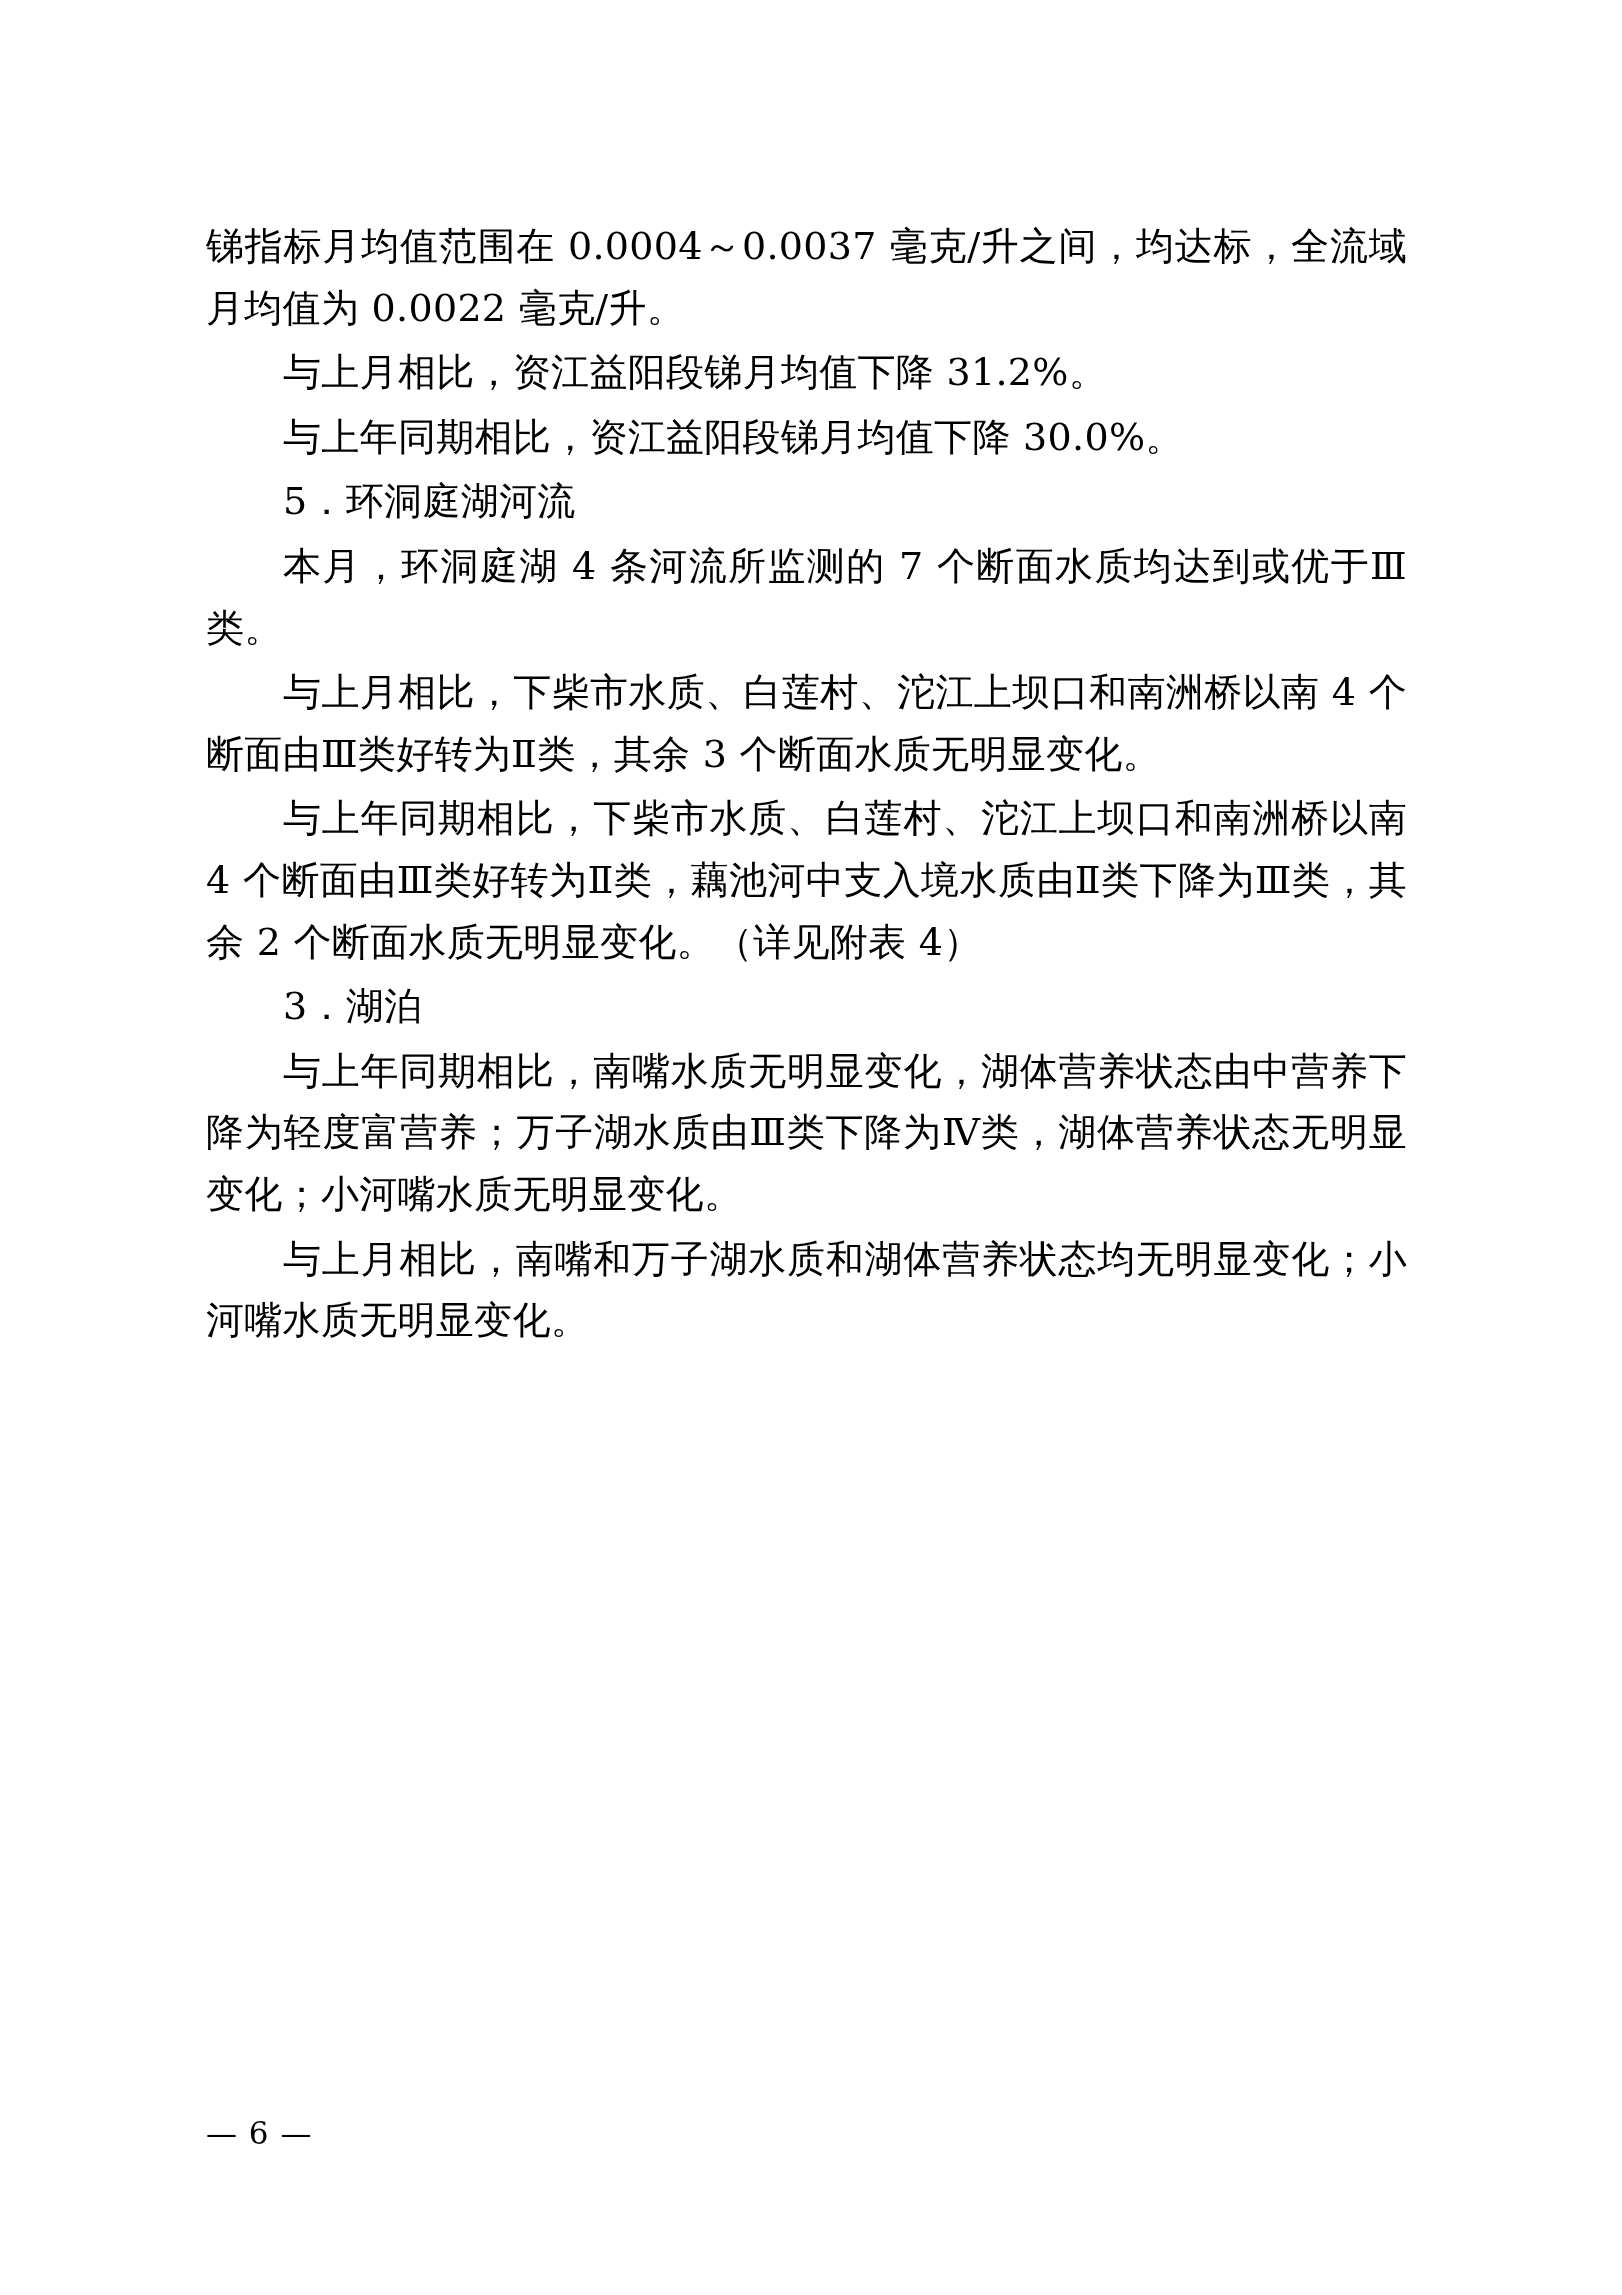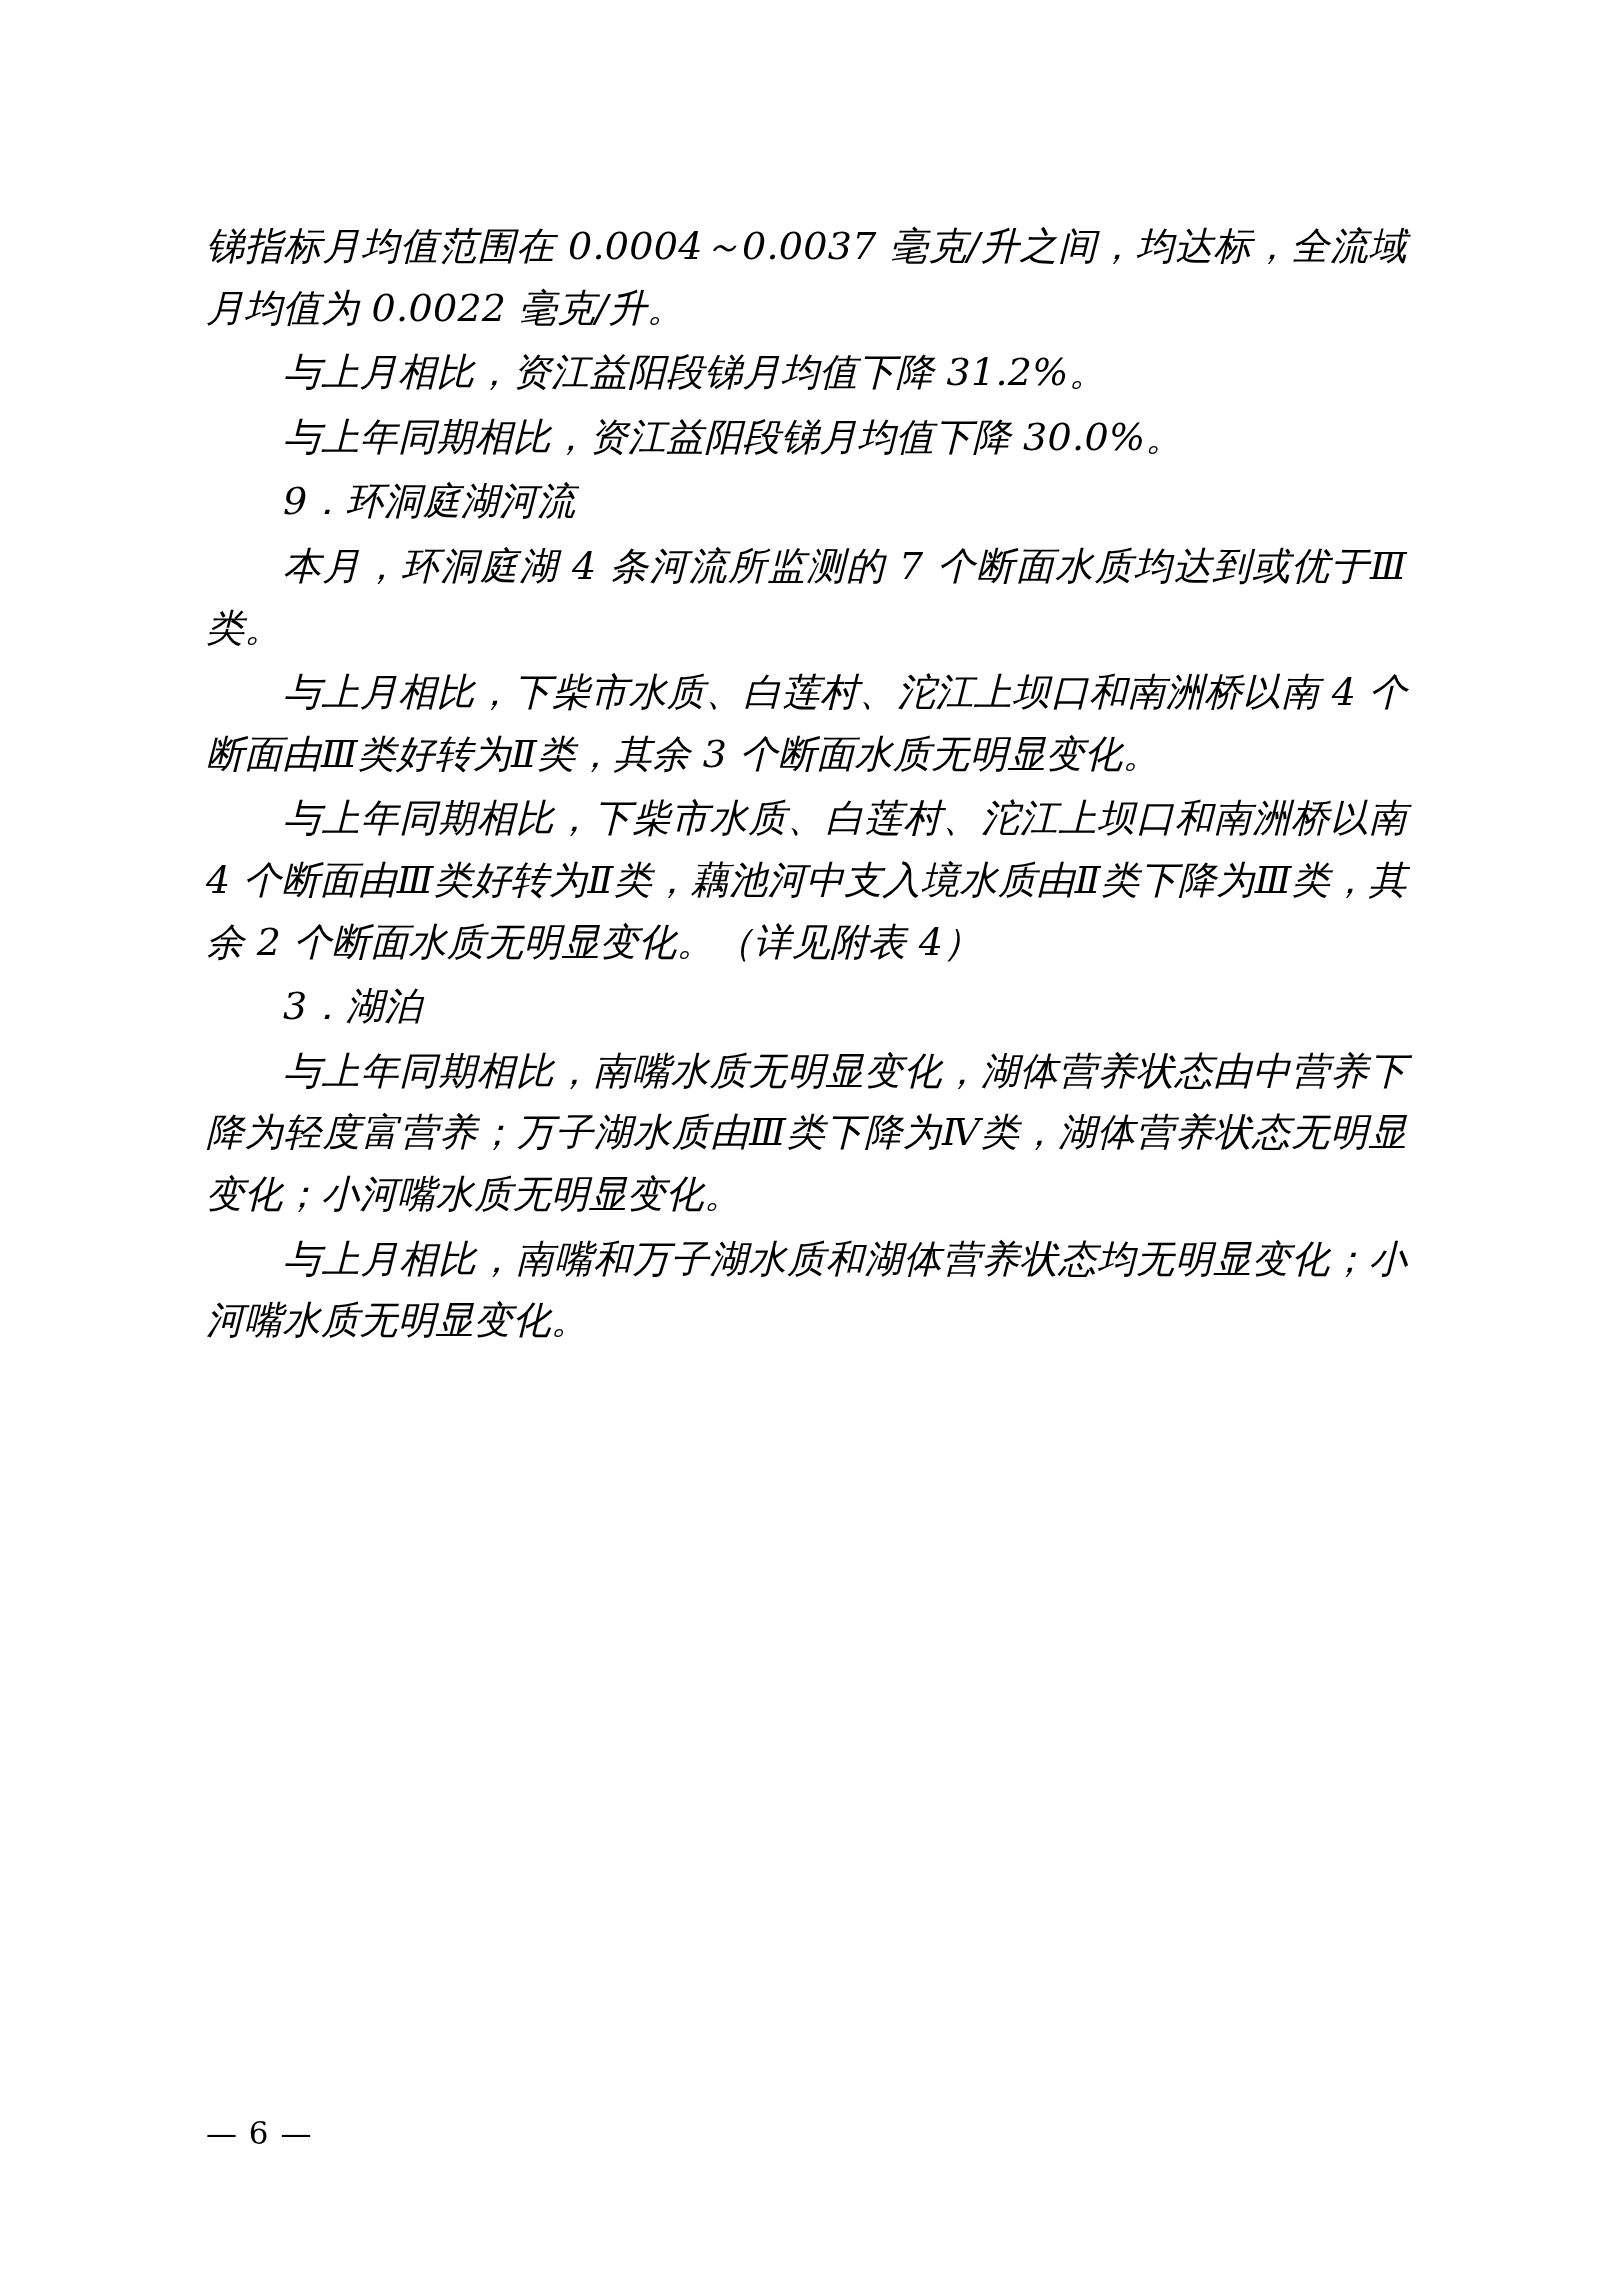--- a/index.html
+++ b/index.html
@@ -18,21 +18,20 @@
     height: 2295px;
     background: #ffffff;
     box-sizing: border-box;
     overflow: hidden;
   }
   .content {
     position: absolute;
     left: 206px;
     top: 216px;
     width: 1201px;
-    font-style: italic;
   }
   .para {
     font-size: 38px;
     line-height: 1.62;
     letter-spacing: 0.3px;
     text-align: justify;
     text-justify: inter-ideograph;
     margin: 0 0 3.1px 0;
     white-space: pre-wrap;
     word-break: break-all;
@@ -57,21 +56,21 @@
 </style>
 </head>
 <body>
 
 <div class="page">
 
   <div class="content">
     <p class="para noindent">锑指标月均值范围在 0.0004～0.0037 毫克/升之间，均达标，全流域月均值为 0.0022 毫克/升。</p>
     <p class="para indent">与上月相比，资江益阳段锑月均值下降 31.2%。</p>
     <p class="para indent">与上年同期相比，资江益阳段锑月均值下降 30.0%。</p>
-    <p class="para indent">9．环洞庭湖河流</p>
+    <p class="para indent">5．环洞庭湖河流</p>
     <p class="para indent">本月，环洞庭湖 4 条河流所监测的 7 个断面水质均达到或优于Ⅲ类。</p>
     <p class="para indent">与上月相比，下柴市水质、白莲村、沱江上坝口和南洲桥以南 4 个断面由Ⅲ类好转为Ⅱ类，其余 3 个断面水质无明显变化。</p>
     <p class="para indent">与上年同期相比，下柴市水质、白莲村、沱江上坝口和南洲桥以南 4 个断面由Ⅲ类好转为Ⅱ类，藕池河中支入境水质由Ⅱ类下降为Ⅲ类，其余 2 个断面水质无明显变化。（详见附表 4）</p>
     <p class="para indent">3．湖泊</p>
     <p class="para indent">与上年同期相比，南嘴水质无明显变化，湖体营养状态由中营养下降为轻度富营养；万子湖水质由Ⅲ类下降为Ⅳ类，湖体营养状态无明显变化；小河嘴水质无明显变化。</p>
     <p class="para indent">与上月相比，南嘴和万子湖水质和湖体营养状态均无明显变化；小河嘴水质无明显变化。</p>
   </div>
 
   <div class="footer">
     <span class="pagenum">— 6 —</span>

